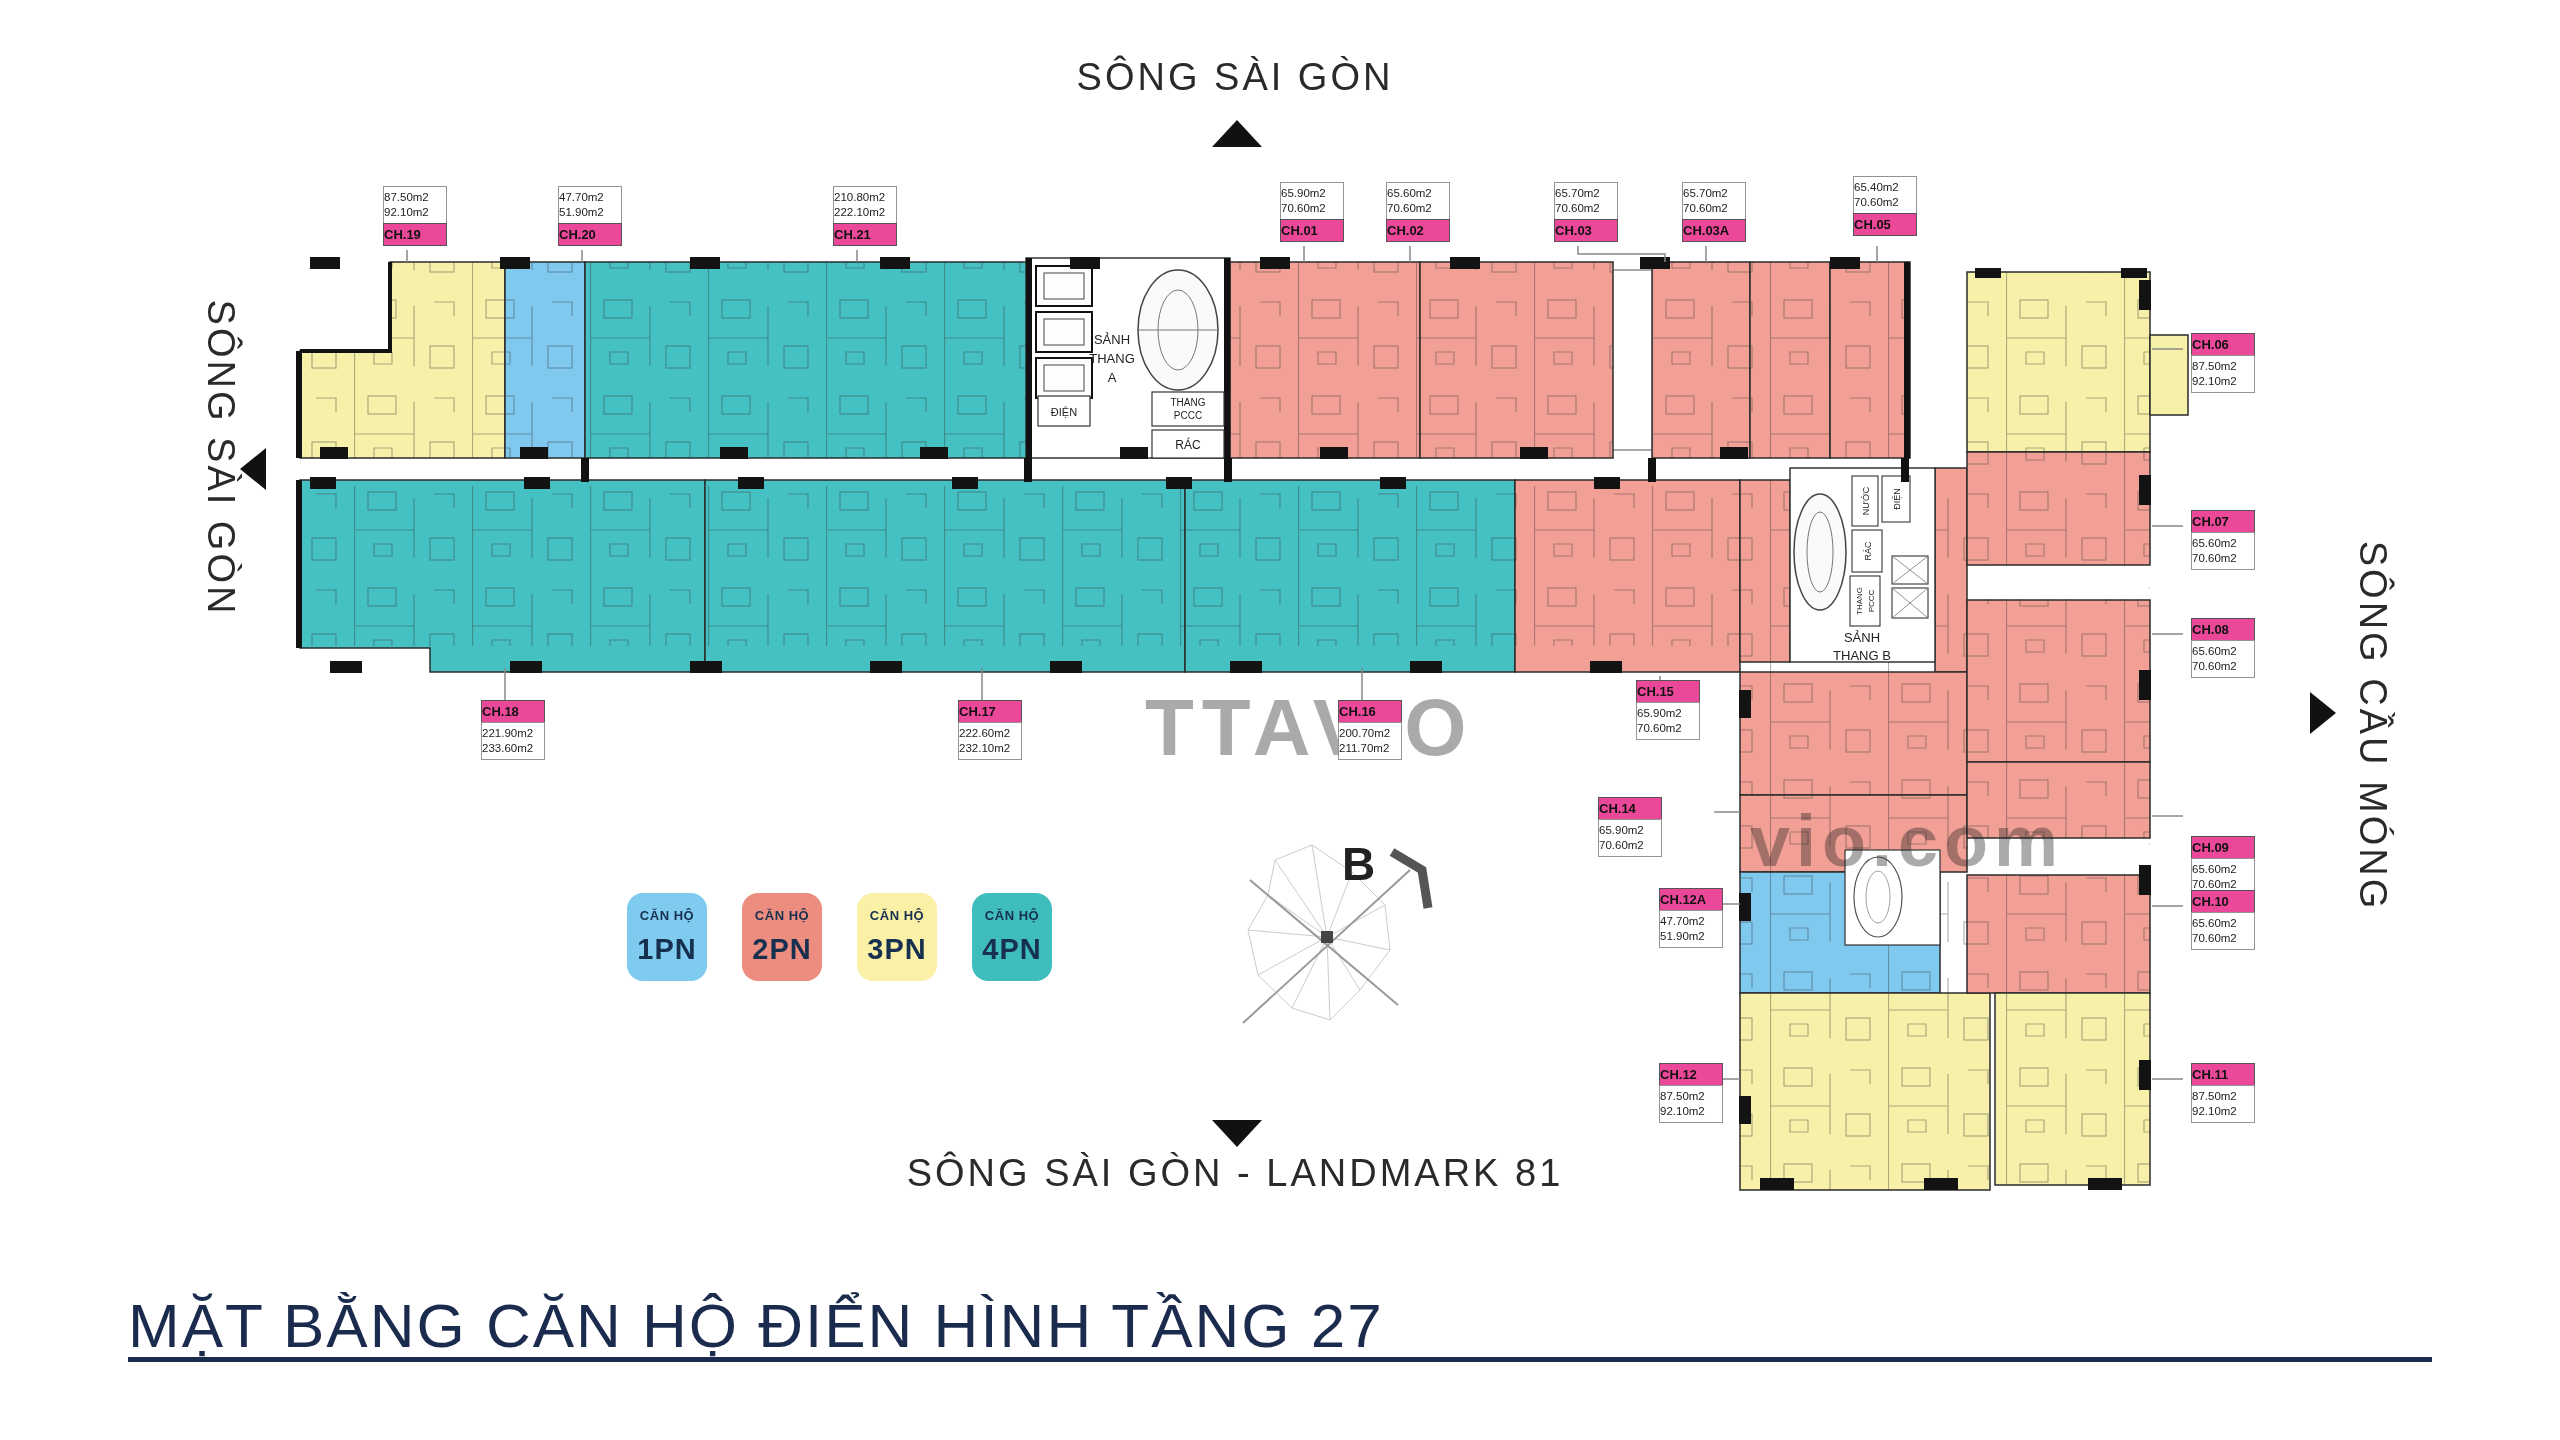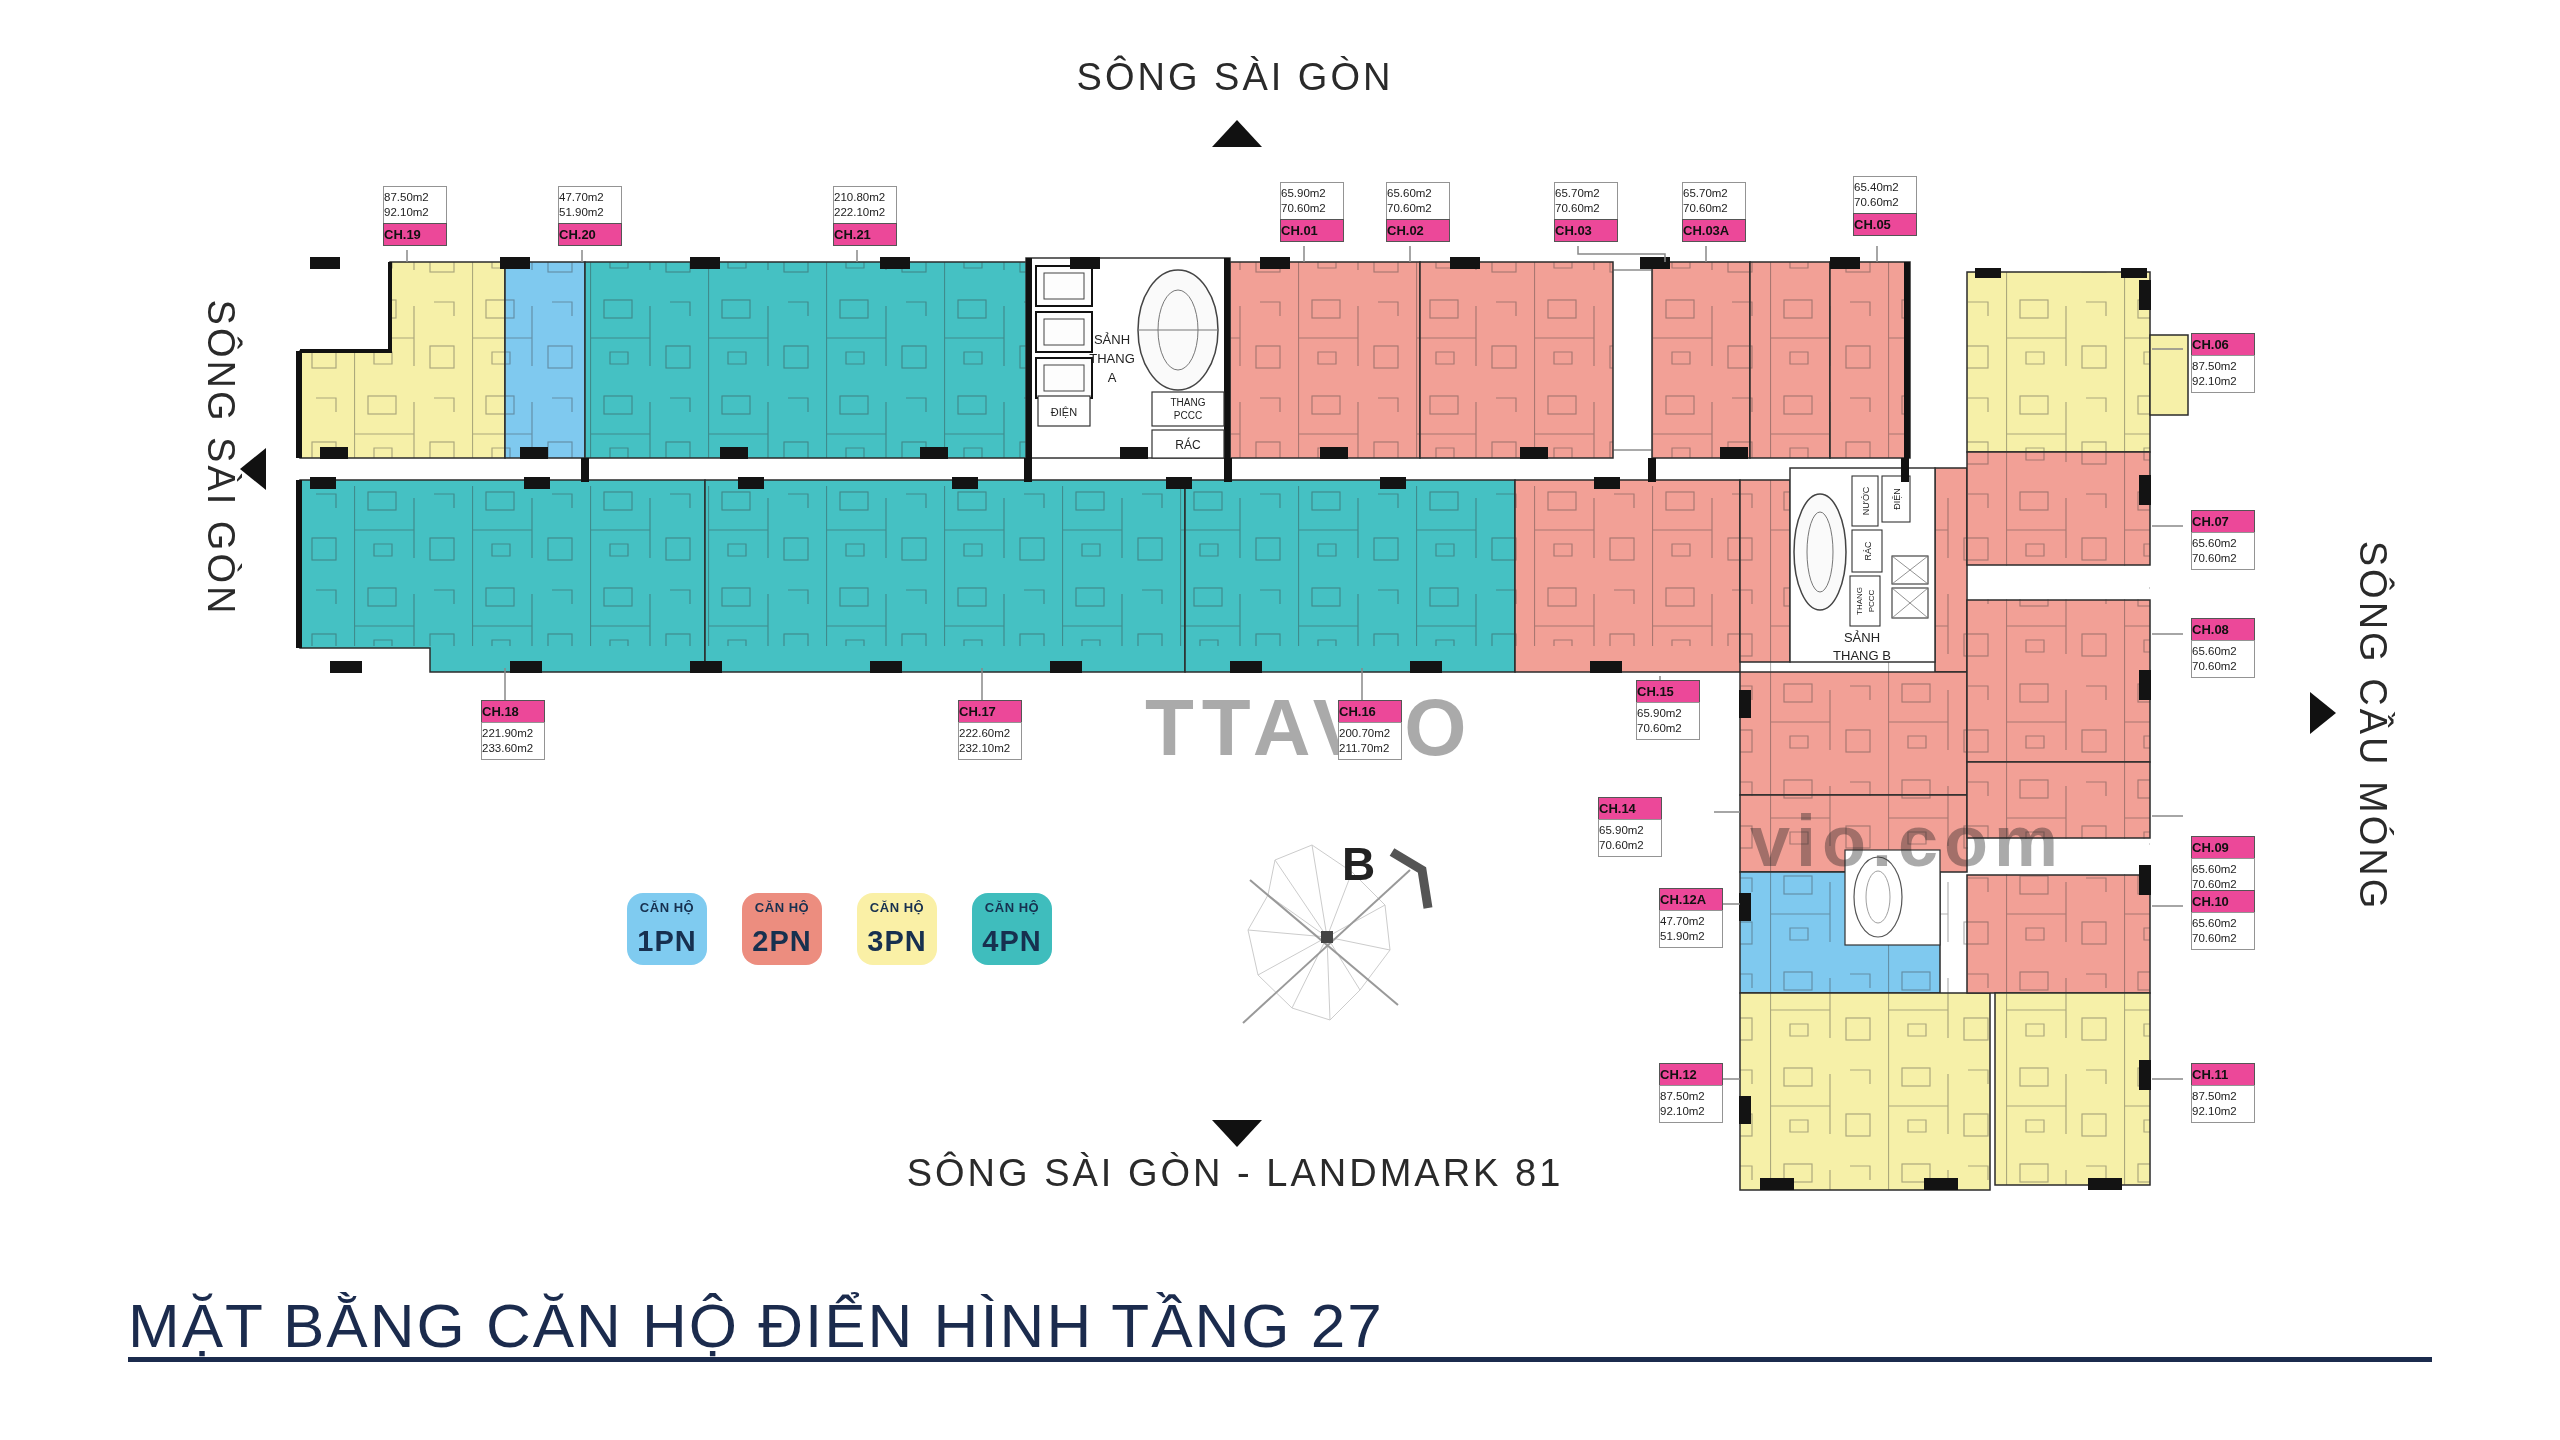--- a/index.html
+++ b/index.html
@@ -15,21 +15,21 @@
   .dir.rightside{left:2372px;top:726px;transform:translate(-50%,-50%) rotate(90deg);}
   .dir.bottom{left:1235px;top:1152px;transform:translateX(-50%);}
 
   .tri{position:absolute;width:0;height:0;z-index:4;}
   .tri.up{left:1212px;top:120px;border-left:25px solid transparent;border-right:25px solid transparent;border-bottom:27px solid #111;}
   .tri.down{left:1212px;top:1120px;border-left:25px solid transparent;border-right:25px solid transparent;border-top:27px solid #111;}
   .tri.west{left:240px;top:448px;border-top:21px solid transparent;border-bottom:21px solid transparent;border-right:26px solid #111;}
   .tri.east{left:2310px;top:692px;border-top:21px solid transparent;border-bottom:21px solid transparent;border-left:26px solid #111;}
 
   .legend{position:absolute;left:627px;top:893px;display:flex;gap:35px;z-index:5;}
-  .chip{width:80px;height:72px;border-radius:16px;display:flex;flex-direction:column;
+  .chip{width:80px;height:88px;border-radius:16px;display:flex;flex-direction:column;
         align-items:center;justify-content:center;color:#17304f;text-align:right;}
   .chip .t{font-size:13px;font-weight:600;letter-spacing:.5px;}
   .chip .b{font-size:29px;font-weight:800;letter-spacing:1px;margin-top:10px;}
   .c1{background:#7fcbf0;} .c2{background:#ec8d7f;} .c3{background:#faf0a6;} .c4{background:#3fbdbd;}
 
   .ulabel{position:absolute;width:64px;text-align:left;z-index:6;padding-left:8px;}
   .ulabel .ch{border:1px solid #555;background:#ec4899;font-size:13px;font-weight:700;
               padding:3px 0;color:#111;}
   .ulabel .ar{border:1px solid #949494;background:#fff;font-size:11.5px;line-height:15px;
               padding:3px 0;color:#222;margin-top:-1px;}

